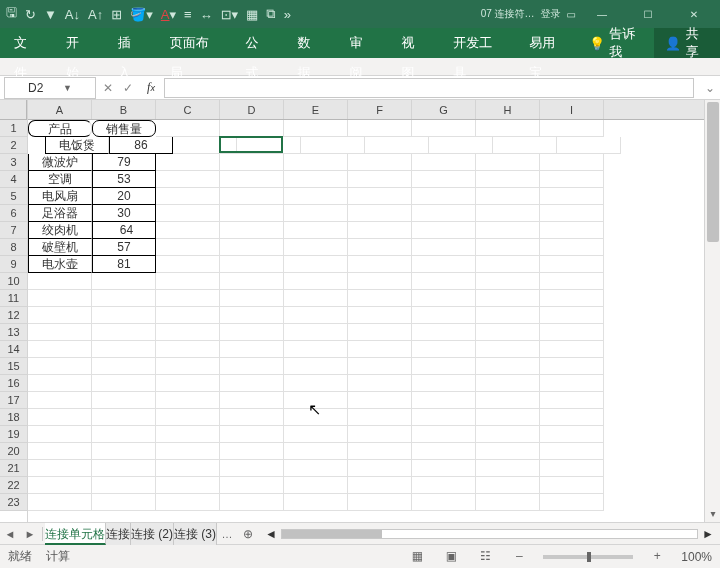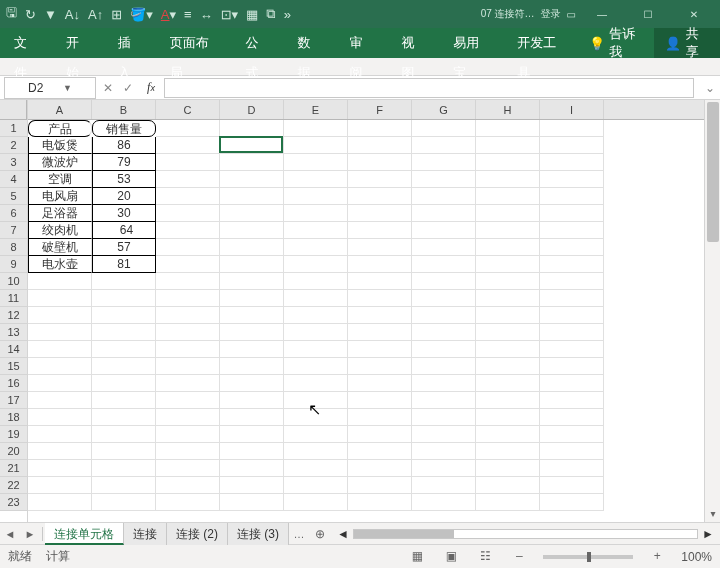--- a/index.html
+++ b/index.html
@@ -37,21 +37,21 @@
 .b-l { border-left:0.5px solid #000;border-radius:7px; }
 .b-r { border-right:0.5px solid #000; }
 .hdrc { text-align:center; font-weight:normal; }
 .ctr { text-align:center; }
 .vscroll { width:16px; background:#f3f2f1; border-left:1px solid #d4d4d4; position:relative; }
 .vscroll .thumb { position:absolute; top:2px; left:2px; width:12px; height:140px; background:#c1c1c1; border-radius:2px; }
 .vscroll .btn { position:absolute; width:16px; height:16px; text-align:center; font-size:10px; color:#666; line-height:16px; }
 .tabs { height:22px; background:#f3f2f1; border-top:1px solid #d4d4d4; display:flex; align-items:center; }
 .tabs .navbtn { width:20px; text-align:center; color:#666; cursor:pointer; font-size:11px; }
 .tabs .sep { width:1px; height:14px; background:#c8c8c8; margin:0 2px; }
-.tabs .stab { padding:0 9px; height:22px; line-height:22px; font-size:12px; cursor:pointer; border-right:1px solid #c8c8c8; background:#e9e9e9; }
+.tabs .stab { padding:0 0; height:22px; line-height:22px; font-size:12px; cursor:pointer; border-right:1px solid #c8c8c8; background:#e9e9e9; }
 .tabs .stab.active { background:#fff; border-bottom:2px solid #217346; color:#217346; }
 .tabs .new { width:22px; text-align:center; color:#666; cursor:pointer; }
 .tabs .hscroll { flex:1; display:flex; align-items:center; padding:0 6px; gap:4px; }
 .tabs .htrack { flex:1; height:10px; border:1px solid #c8c8c8; background:#fff; position:relative; }
 .tabs .hthumb { position:absolute; left:0; top:0; width:100px; height:8px; background:#c1c1c1; }
 .status { height:24px; background:#f3f2f1; border-top:1px solid #d4d4d4; display:flex; align-items:center; padding:0 8px; font-size:12px; color:#555; gap:14px; }
 .status .spacer { flex:1; }
 .status .viewbtn { width:20px; height:16px; text-align:center; cursor:pointer; line-height:14px; font-size:12px; color:#666; }
 .status .zslide { width:90px; height:4px; background:#c8c8c8; position:relative; }
 .status .zslide .h { position:absolute; left:44px; top:-3px; width:4px; height:10px; background:#666; }
@@ -90,22 +90,22 @@
 
 <div class="ribbon">
   <div class="tab">文件</div>
   <div class="tab">开始</div>
   <div class="tab">插入</div>
   <div class="tab">页面布局</div>
   <div class="tab">公式</div>
   <div class="tab">数据</div>
   <div class="tab">审阅</div>
   <div class="tab">视图</div>
+  <div class="tab">开发工具</div>
   <div class="tab">易用宝</div>
-  <div class="tab">开发工具</div>
   <div class="tellme">
     <span>💡</span>
     <span>告诉我</span>
   </div>
   <div class="share">
     <span>👤</span>
     <span>共享</span>
   </div>
 </div>
 <div class="rbnbody"></div>
@@ -169,21 +169,21 @@
           <div class="cell hdrc b-t b-b b-l b-r" style="border-width: 1px; border-style: solid; border-color: rgb(0, 0, 0);">销售量</div>
           <div class="cell"></div>
           <div class="cell"></div>
           <div class="cell"></div>
           <div class="cell"></div>
           <div class="cell"></div>
           <div class="cell"></div>
           <div class="cell"></div>
         </div>
         <div class="row">
-          <div class="cell ctr" style="border-left: 1px solid rgb(0, 0, 0); border-bottom: 1px solid rgb(0, 0, 0);">电饭煲</div>
+          <div class="cell ctr" style="border-left: 1px solid rgb(0, 0, 0); border-bottom: 1px solid rgb(0, 0, 0); margin-left: 17px;">电饭煲</div>
           <div class="cell ctr" style="border-left: 1px solid rgb(0, 0, 0); border-bottom: 1px solid rgb(0, 0, 0); border-right: 1px solid rgb(0, 0, 0);">86</div>
           <div class="cell"></div>
           <div class="cell"></div>
           <div class="cell"></div>
           <div class="cell"></div>
           <div class="cell"></div>
           <div class="cell"></div>
           <div class="cell"></div>
         </div>
         <div class="row">

